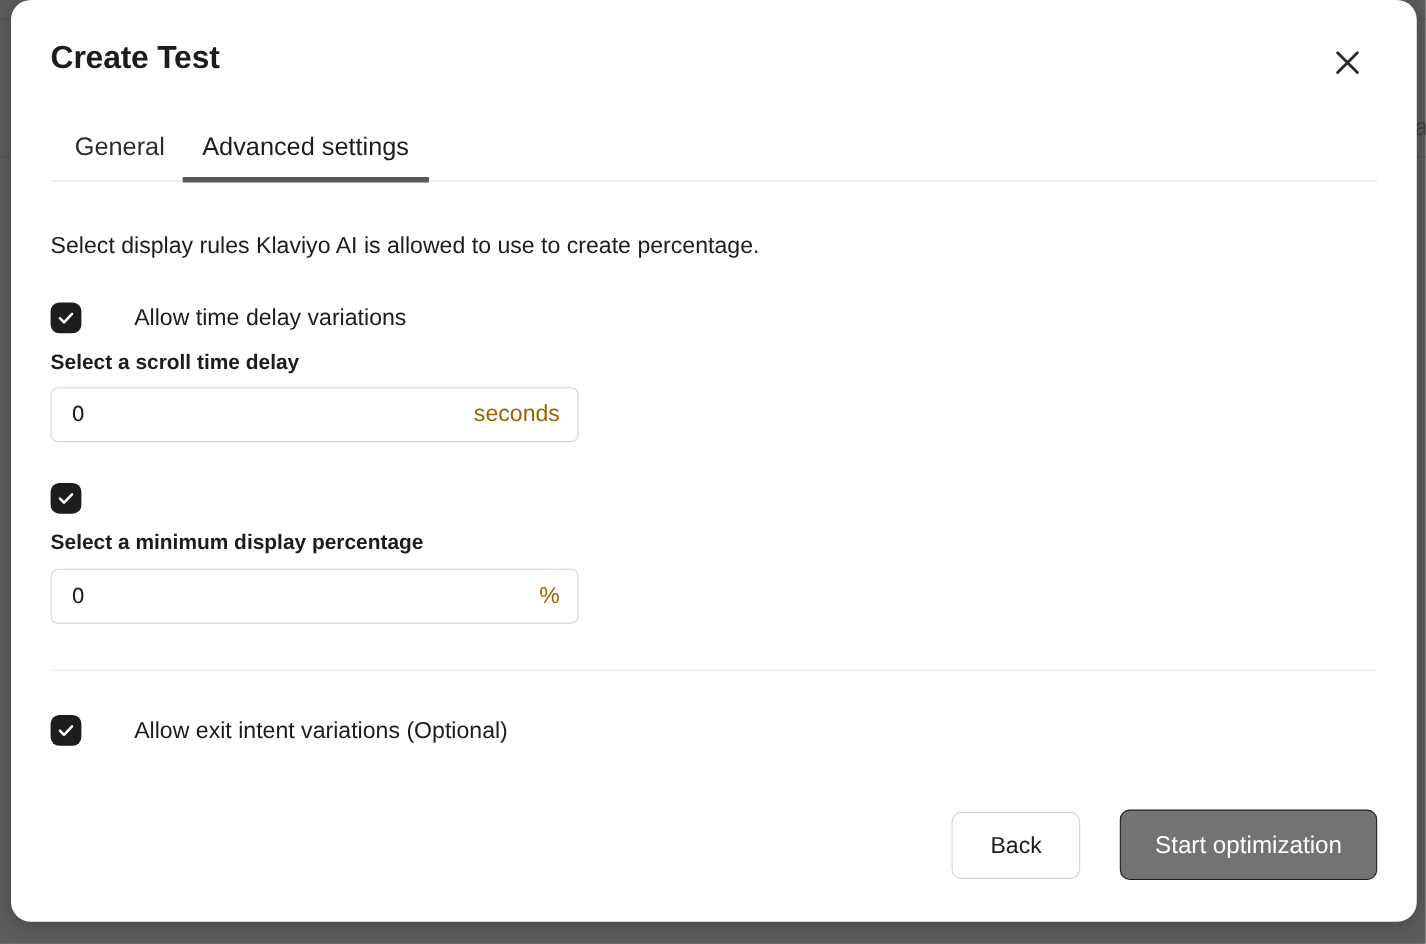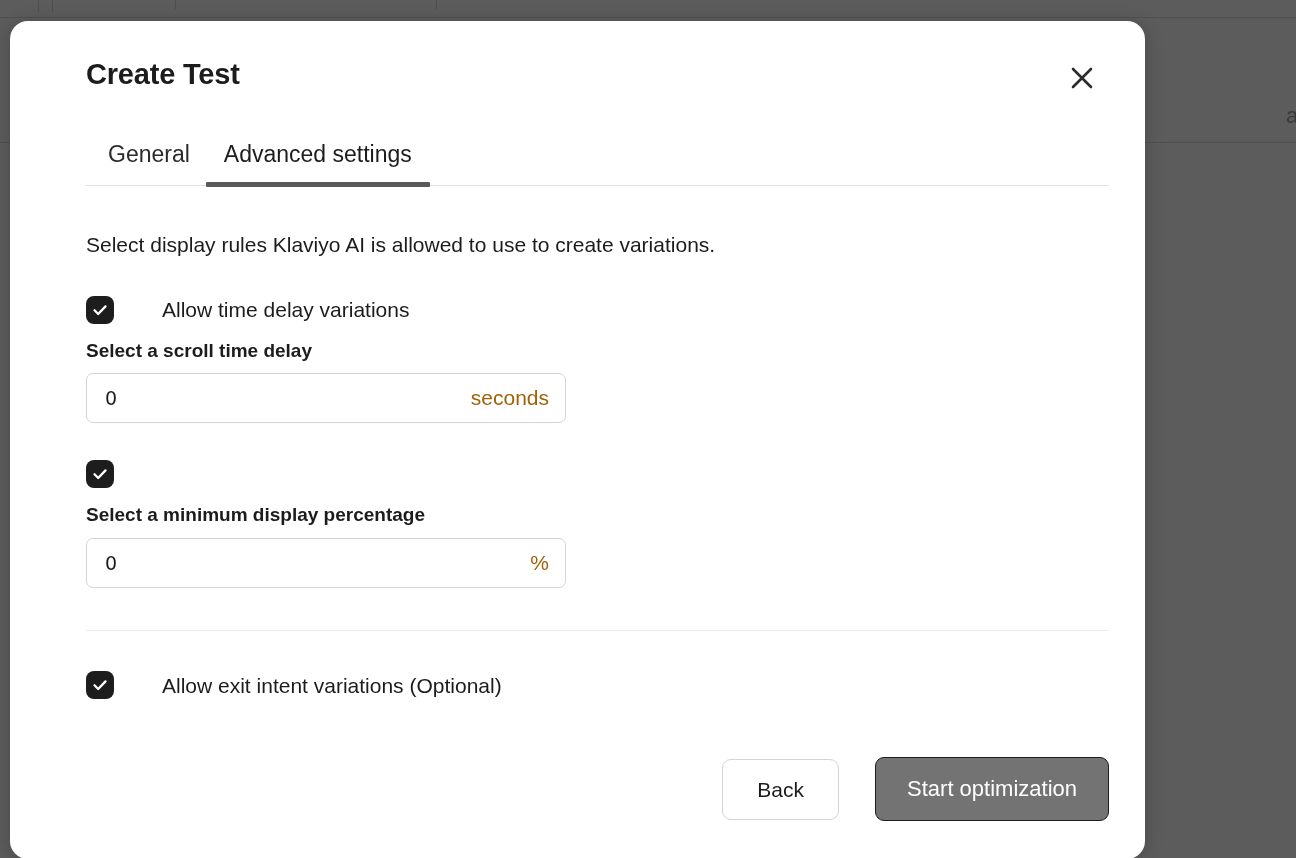--- a/index.html
+++ b/index.html
@@ -53,28 +53,27 @@
     line-height: 1;
     overflow: hidden;
     width: 10px;
     font-family: "Liberation Sans", sans-serif;
   }
 
   
   #modal {
     position: absolute;
     left: 10px;
-    top: 21px;
-    width: 1135px;
+    top: 0;
+    width: 1278px;
     height: 838px;
     background: #ffffff;
     border-radius: 18px;
     box-shadow: 0 2px 18px rgba(0,0,0,0.22);
     overflow: hidden;
-    padding-left: 40px;
   }
 
   .modal-header {
     position: relative;
     padding: 38px 44px 0 36px;
     display: flex;
     align-items: flex-start;
     justify-content: space-between;
   }
 
@@ -279,21 +278,21 @@
     </button>
   </div>
 
   <div class="tabs">
     <button class="tab first">General</button>
     <button class="tab active">Advanced settings</button>
   </div>
 
   <div class="modal-body">
 
-    <div class="description">Select display rules Klaviyo AI is allowed to use to create variations.</div>
+    <div class="description">Select display rules Klaviyo AI is allowed to use to create percentage.</div>
 
     <div class="check-row">
       <span class="checkbox">
         <svg width="18" height="18" viewBox="0 0 18 18">
           <path d="M3.5 9.3 L7.2 13 L14.5 5.4" stroke="#ffffff" stroke-width="2.3" fill="none" stroke-linecap="round" stroke-linejoin="round"></path>
         </svg>
       </span>
       <span class="check-label">Allow time delay variations</span>
     </div>
 

